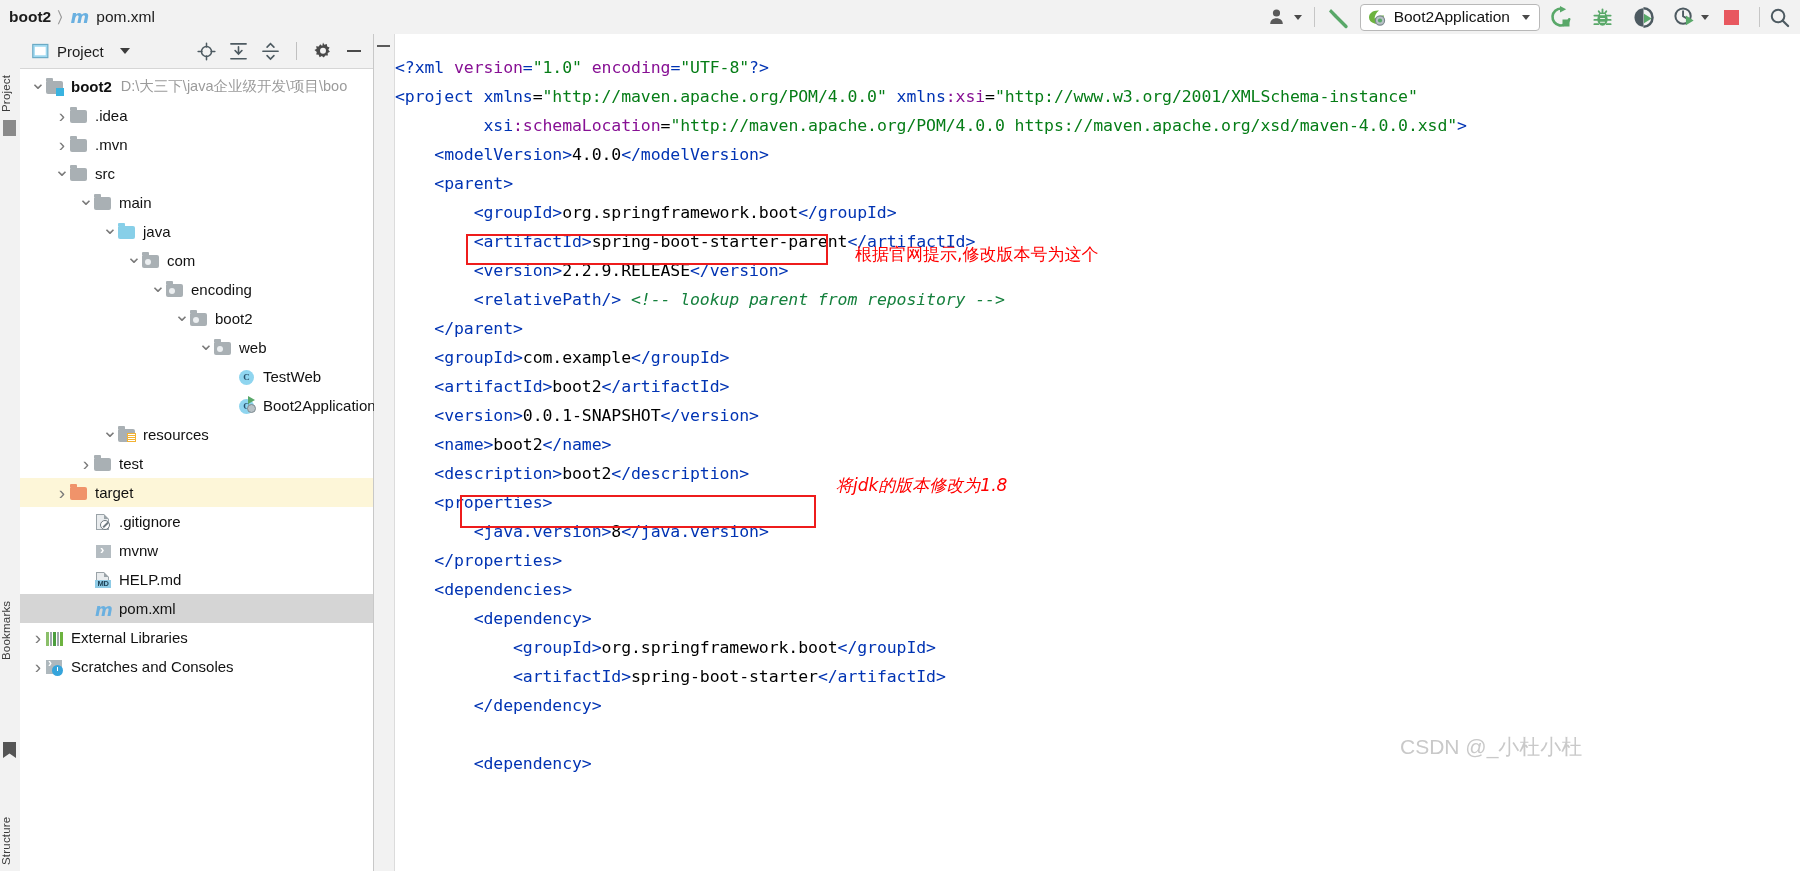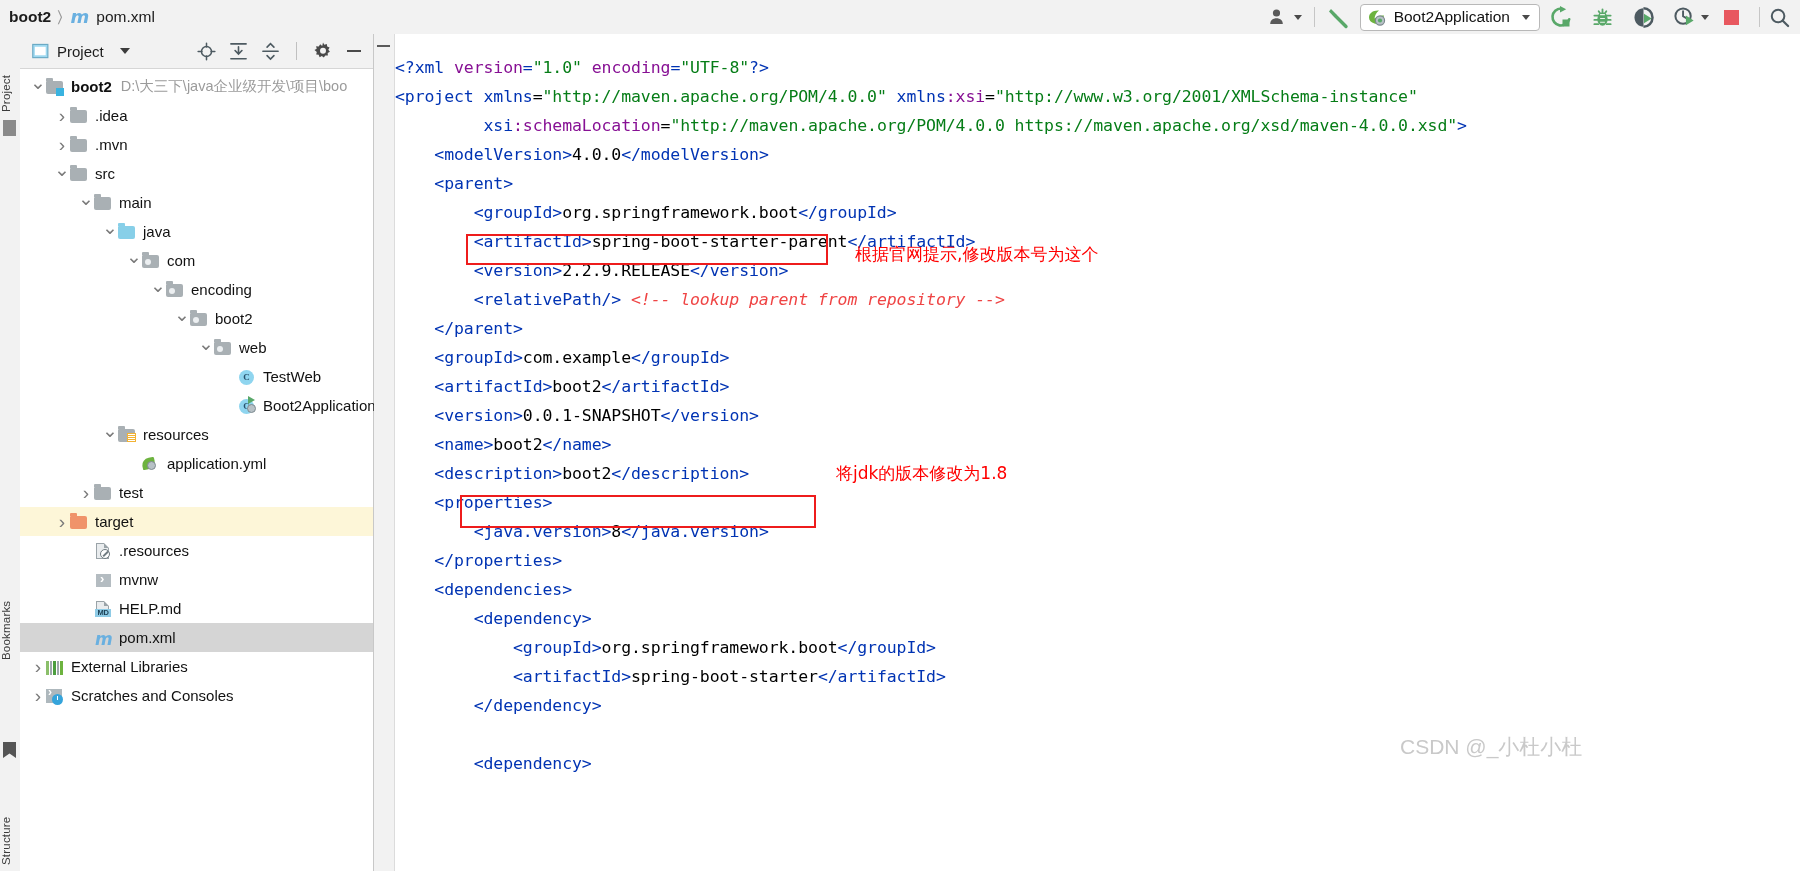--- a/index.html
+++ b/index.html
@@ -129,21 +129,21 @@
   .code{
     position:absolute;left:0;top:0;
     font-family:"DejaVu Sans Mono","Liberation Mono",monospace;
     font-size:16.5px;line-height:29px;white-space:pre;color:#000;
     padding-top:2px;letter-spacing:-0.1px;
   }
   .tag{color:#0033b3;}
   .attr{color:#871094;}
   .str{color:#067d17;}
   .txt{color:#000;}
-  .comment{color:#ef4444;font-style:italic;}
+  .comment{color:#15803d;font-style:italic;}
   .pi{color:#0033b3;text-align:center;}
 
   .redbox{position:absolute;border:2.5px solid #ee1c1c;box-sizing:border-box;}
   .annot{position:absolute;color:#ff0000;font-size:17px;
          font-family:"DejaVu Sans","Liberation Sans",sans-serif;white-space:nowrap;}
   .watermark{position:absolute;color:#c9c9c9;font-size:21px;white-space:nowrap;}
 
   
   .minus{position:absolute;left:3px;top:11px;width:13px;height:2px;background:#5a5a5a;}
 
@@ -388,31 +388,20 @@
         <div class="row">
           <span style="display: inline-block; width: 82px; flex: 0 0 auto;"></span>
           <span class="arrow" style="font-size: 19px; line-height: 6px; padding-bottom: 7px;">⌄</span>
           <span class="ico">
             <span class="f-gray"></span>
             <span class="badge-lines"></span>
           </span>
           <span class="label">resources</span>
         </div>
         <div class="row">
-          <span style="display: inline-block; width: 106px; flex: 0 0 auto;"></span>
-          <span class="arrow none">&nbsp;</span>
-          <span class="ico">
-            <span class="spring">
-              <span class="leaf"></span>
-              <span class="gear"></span>
-            </span>
-          </span>
-          <span class="label">application.yml</span>
-        </div>
-        <div class="row">
           <span style="display: inline-block; width: 58px; flex: 0 0 auto;"></span>
           <span class="arrow" style="font-size: 19px; line-height: 14px;">›</span>
           <span class="ico">
             <span class="f-gray"></span>
           </span>
           <span class="label">test</span>
         </div>
         <div class="row hl">
           <span style="display: inline-block; width: 34px; flex: 0 0 auto;"></span>
           <span class="arrow" style="font-size: 19px; line-height: 14px;">›</span>
@@ -421,21 +410,21 @@
           </span>
           <span class="label">target</span>
         </div>
         <div class="row">
           <span style="display: inline-block; width: 58px; flex: 0 0 auto;"></span>
           <span class="arrow none">&nbsp;</span>
           <span class="ico">
             <span class="doc"></span>
             <span class="no-circle"></span>
           </span>
-          <span class="label">.resources</span>
+          <span class="label">.gitignore</span>
         </div>
         <div class="row">
           <span style="display: inline-block; width: 58px; flex: 0 0 auto;"></span>
           <span class="arrow none">&nbsp;</span>
           <span class="ico">
             <span class="sh-box"></span>
           </span>
           <span class="label">mvnw</span>
         </div>
         <div class="row">
@@ -509,18 +498,18 @@
 </span><span><span class="txt">            </span><span class="tag">&lt;groupId&gt;</span><span class="txt">org.springframework.boot</span><span class="tag">&lt;/groupId&gt;</span>
 </span><span><span class="txt">            </span><span class="tag">&lt;artifactId&gt;</span><span class="txt">spring-boot-starter</span><span class="tag">&lt;/artifactId&gt;</span>
 </span><span><span class="txt">        </span><span class="tag">&lt;/dependency&gt;</span>
 </span><span>
 </span><span><span class="txt">        </span><span class="tag">&lt;dependency&gt;</span>
 </span></pre>
     <div id="overlays">
         <div class="redbox" style="left: 71px; top: 200px; width: 362px; height: 31px; border-color: rgb(238, 28, 28);"></div>
         <div class="redbox" style="left: 65px; top: 461px; width: 356px; height: 33px; border-color: rgb(238, 28, 28);"></div>
         <div class="annot" style="left: 460px; top: 209px; color: rgb(255, 0, 0);">根据官网提示,修改版本号为这个</div>
-        <div class="annot" style="left: 441px; top: 428px; color: rgb(255, 0, 0);">将jdk的版本修改为1.8</div>
+        <div class="annot" style="left: 441px; top: 440px; color: rgb(255, 0, 0); font-style: italic;">将jdk的版本修改为1.8</div>
         <div class="watermark" style="left: 1005px; top: 699px;">CSDN @_小杜小杜</div>
       </div>
   </div>
 
 </div>
 
 </body></html>

